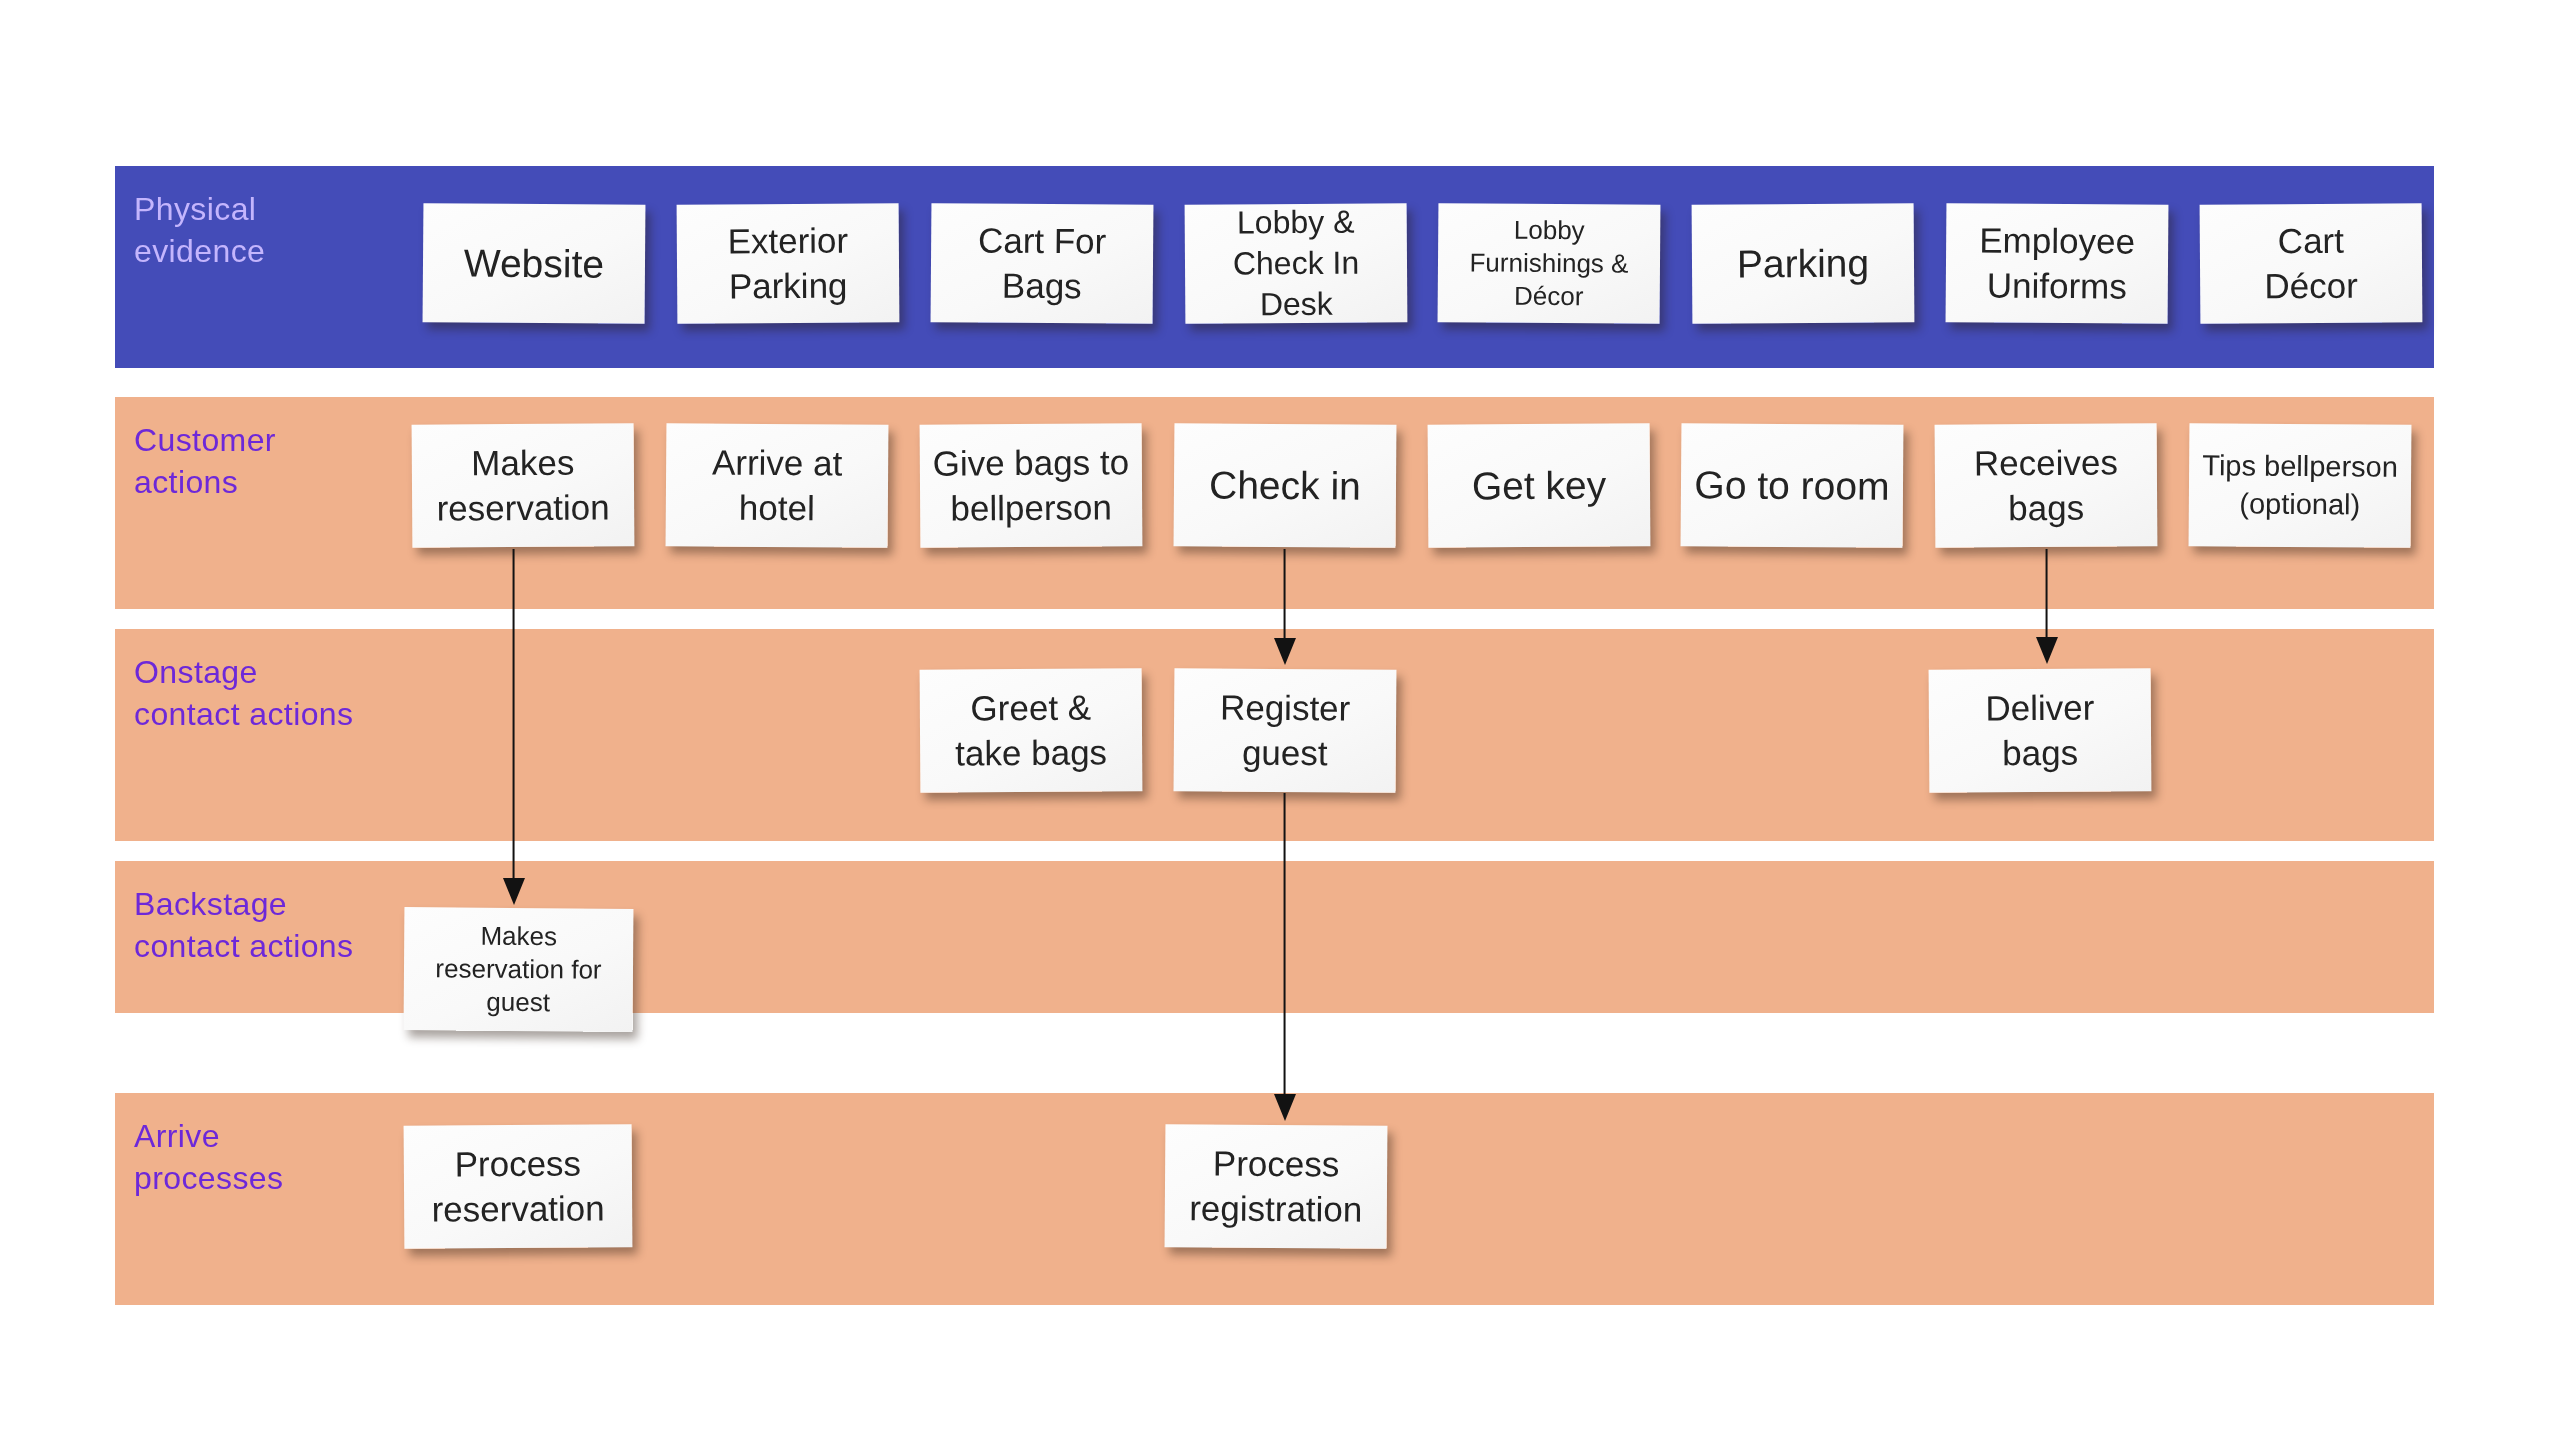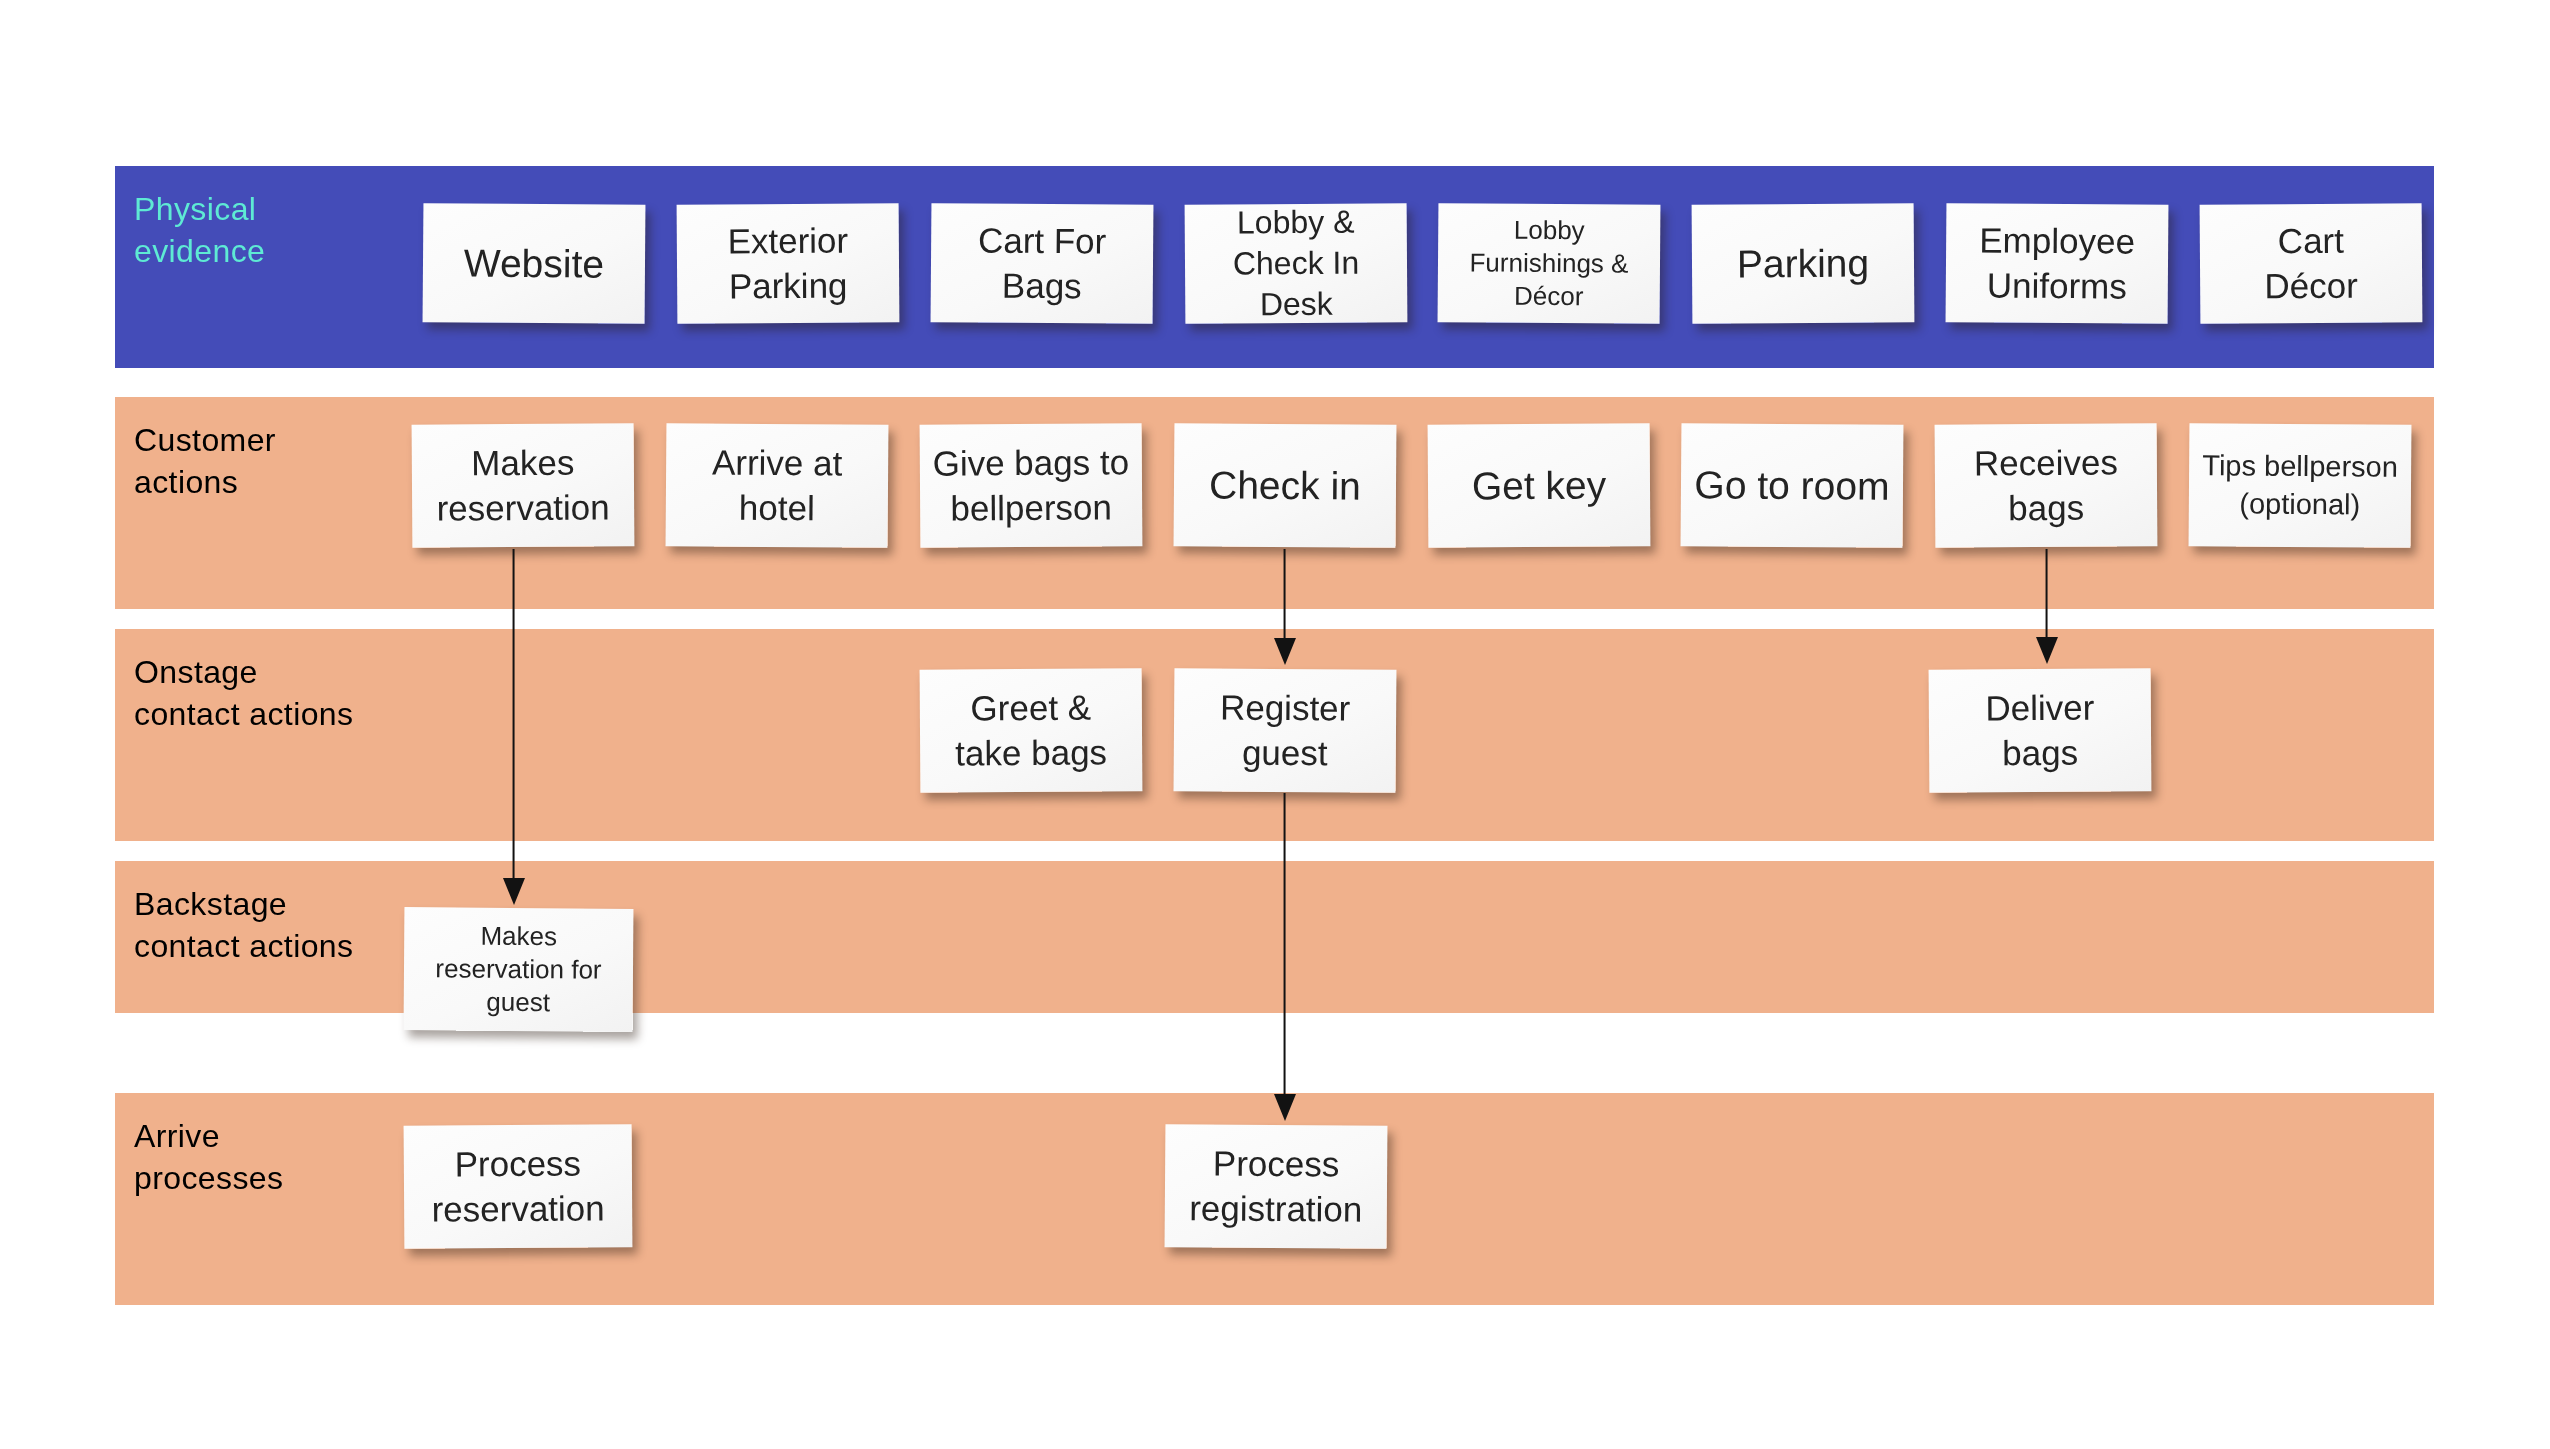--- a/index.html
+++ b/index.html
@@ -5,23 +5,23 @@
   html,body{margin:0;padding:0;background:#ffffff;}
   .canvas{
     position:relative;width:2550px;height:1449px;background:#ffffff;overflow:hidden;
     font-family:"Liberation Sans","DejaVu Sans",sans-serif;
   }
   .band{position:absolute;left:115px;width:2319px;}
   .band.blue{background:#444CB8;}
   .band.peach{background:#F0B18C;}
   .band-label{
     position:absolute;left:19px;top:21.6px;white-space:pre-line;
-    font-size:32px;line-height:1.32;color:#000000;letter-spacing:0.4px;
+    font-size:32px;line-height:1.32;color:#6d28d9;letter-spacing:0.4px;
   }
-  .band.blue .band-label{color:#5eead4;}
+  .band.blue .band-label{color:#c4b5fd;}
   .card{
     position:absolute;width:222px;height:123px;
     background:linear-gradient(155deg,#fdfdfd 0%,#f9f9f9 55%,#f2f2f2 100%);
     box-shadow:5px 7.2px 10px rgba(40,25,15,0.40);
     display:flex;align-items:center;justify-content:center;
     text-align:center;color:#232323;
   }
   .card .txt{white-space:pre-line;line-height:1.28;padding:4.3px 7.2px;}
   .tilt-a{transform:rotate(-0.4deg);}
   .tilt-b{transform:rotate(0.45deg);}

